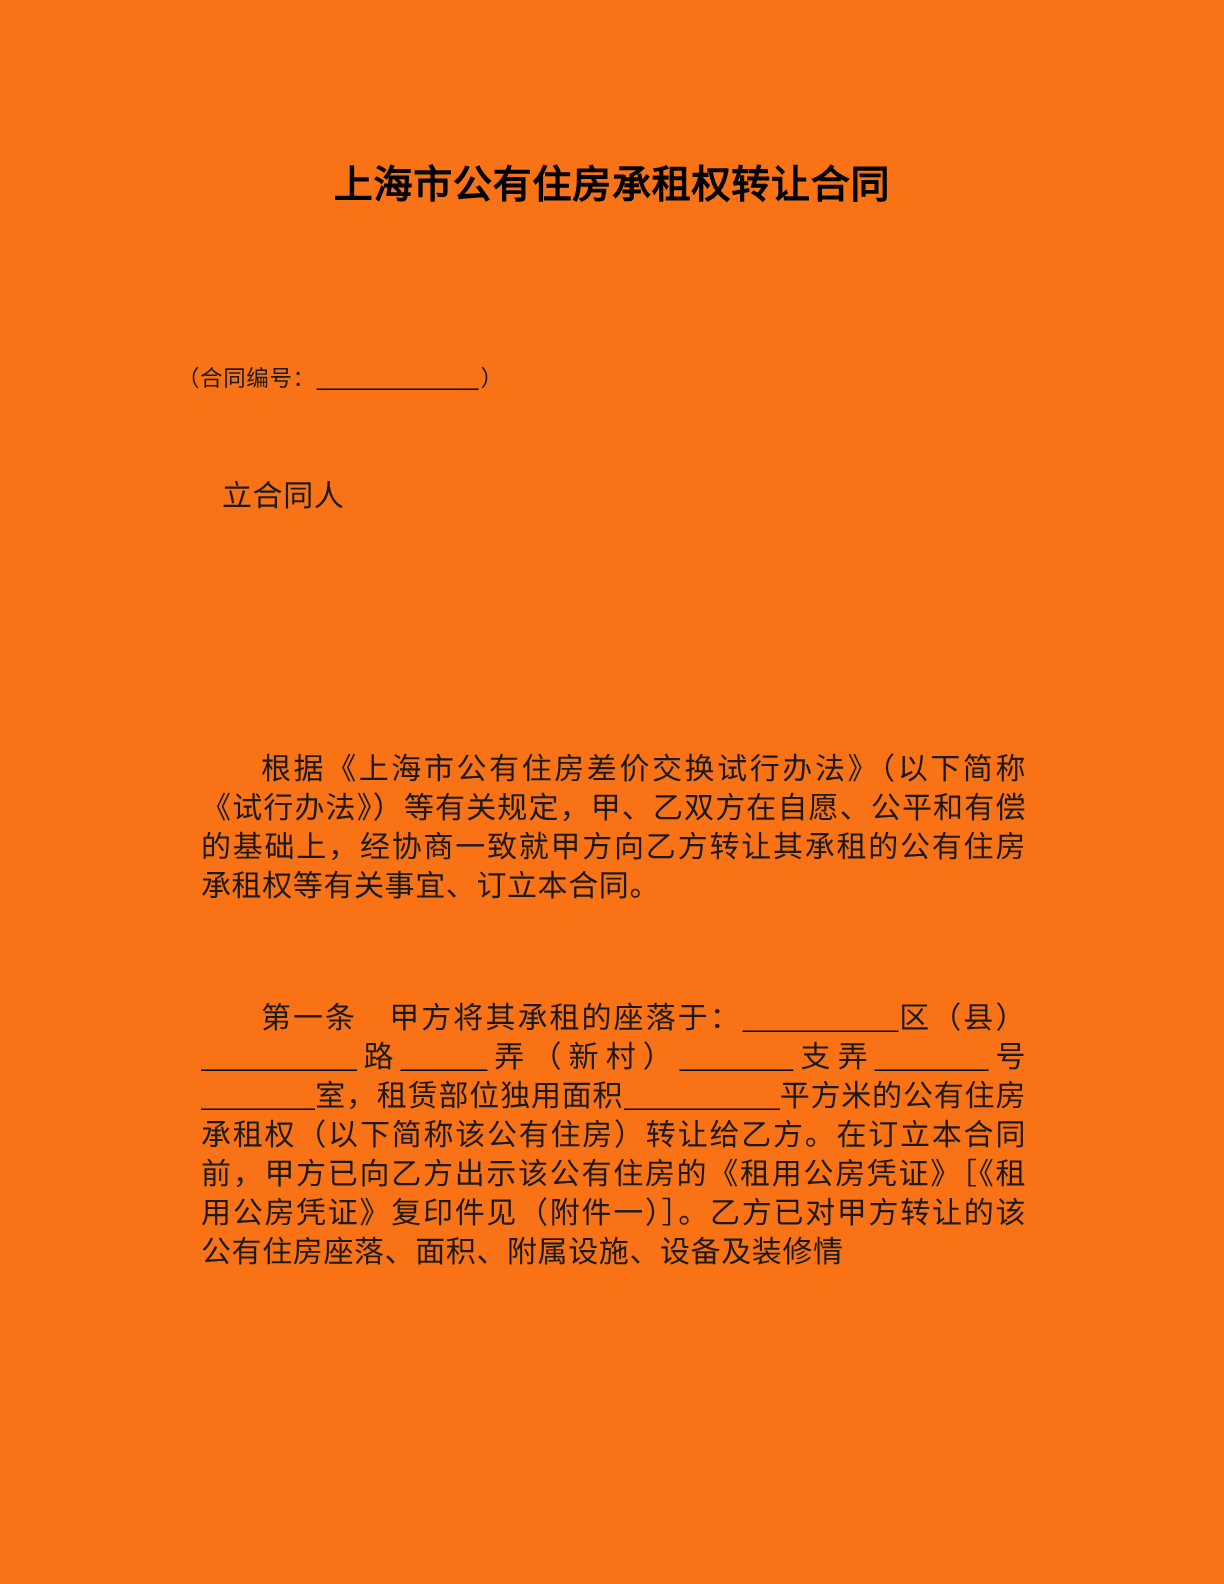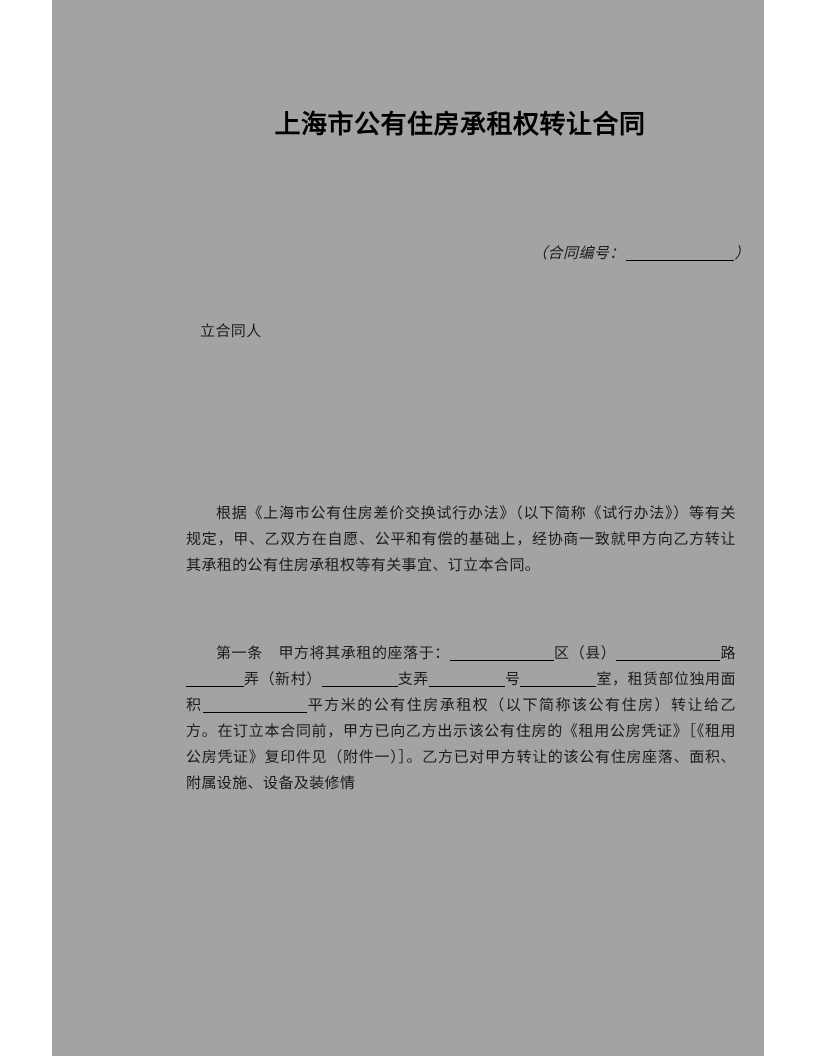--- a/index.html
+++ b/index.html
@@ -7,24 +7,24 @@
     margin: 0;
     padding: 0;
     background: #ffffff;
   }
   body {
     font-family: "Liberation Serif", "DejaVu Serif", serif;
     color: #1a1a1a;
   }
   .page {
     position: relative;
-    width: 712px;
+    width: 816px;
     height: 1056px;
     margin: 0 auto;
-    background: #a3a3a3;
+    background: #f97316;
     overflow: hidden;
     box-sizing: border-box;
   }
 
   
   .doc-title {
     position: absolute;
     top: 88px;
     left: 0;
     width: 816px;
@@ -36,41 +36,40 @@
     line-height: 38px;
     color: #000000;
   }
 
   
   .contract-no {
     position: absolute;
     top: 240px;
     left: 118px;
     width: 580px;
-    text-align: right;
+    text-align: left;
     font-size: 15px;
     line-height: 26px;
     letter-spacing: 0.4px;
-    font-style: italic;
   }
   .contract-no .blank-md {
     display: inline-block;
     width: 108px;
     border-bottom: 1.4px solid #000;
     vertical-align: -3px;
     margin: 0 1px;
   }
 
   
   .body-block {
     position: absolute;
     left: 118px;
     top: 318px;
     width: 582px;
-    font-size: 15px;
+    font-size: 20px;
     line-height: 26px;
     letter-spacing: 0.4px;
   }
 
   .lead-label {
     margin: 0 0 0 0;
     padding-left: 30px;
   }
 
   .party-line {

